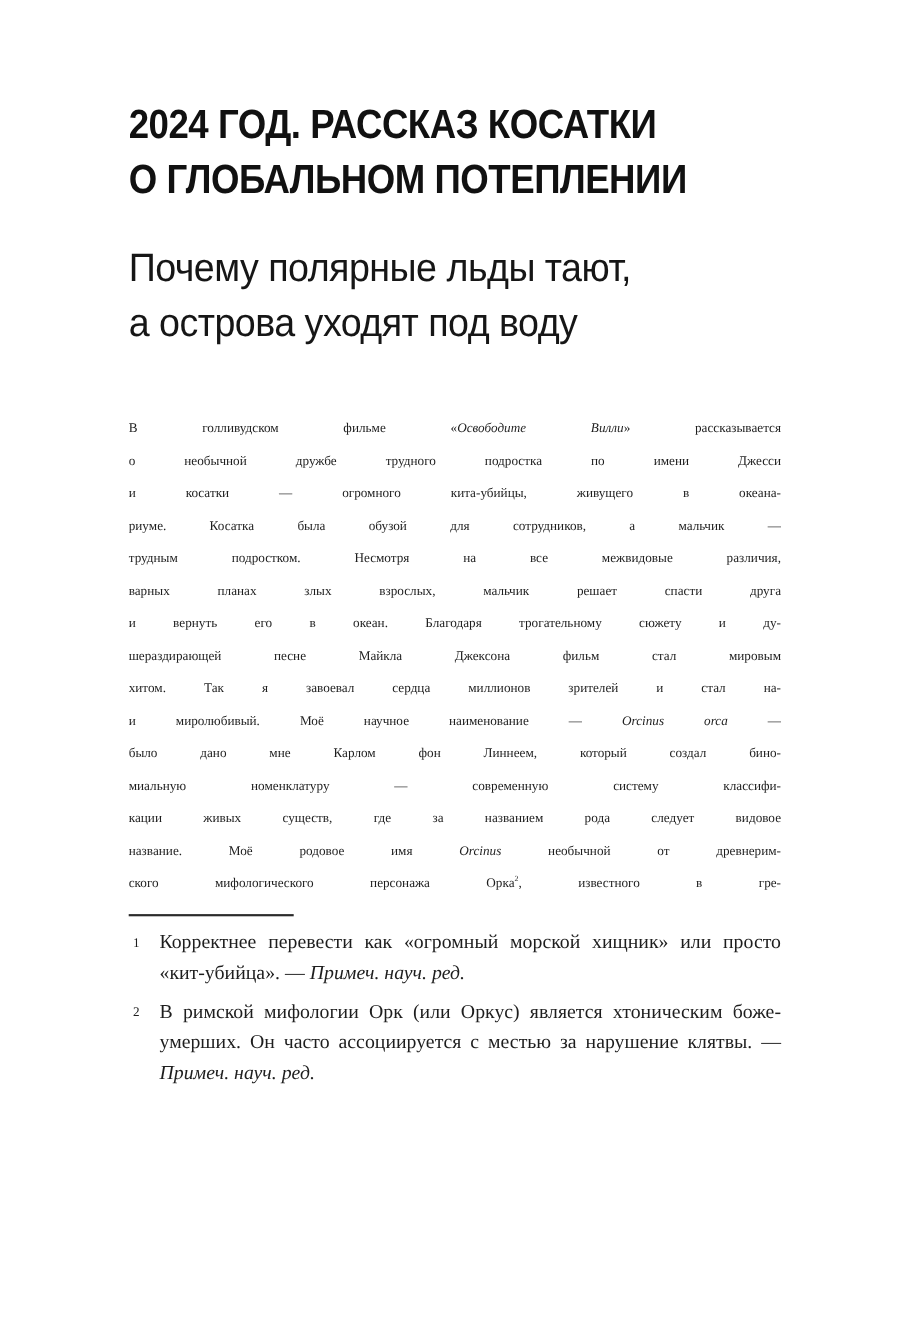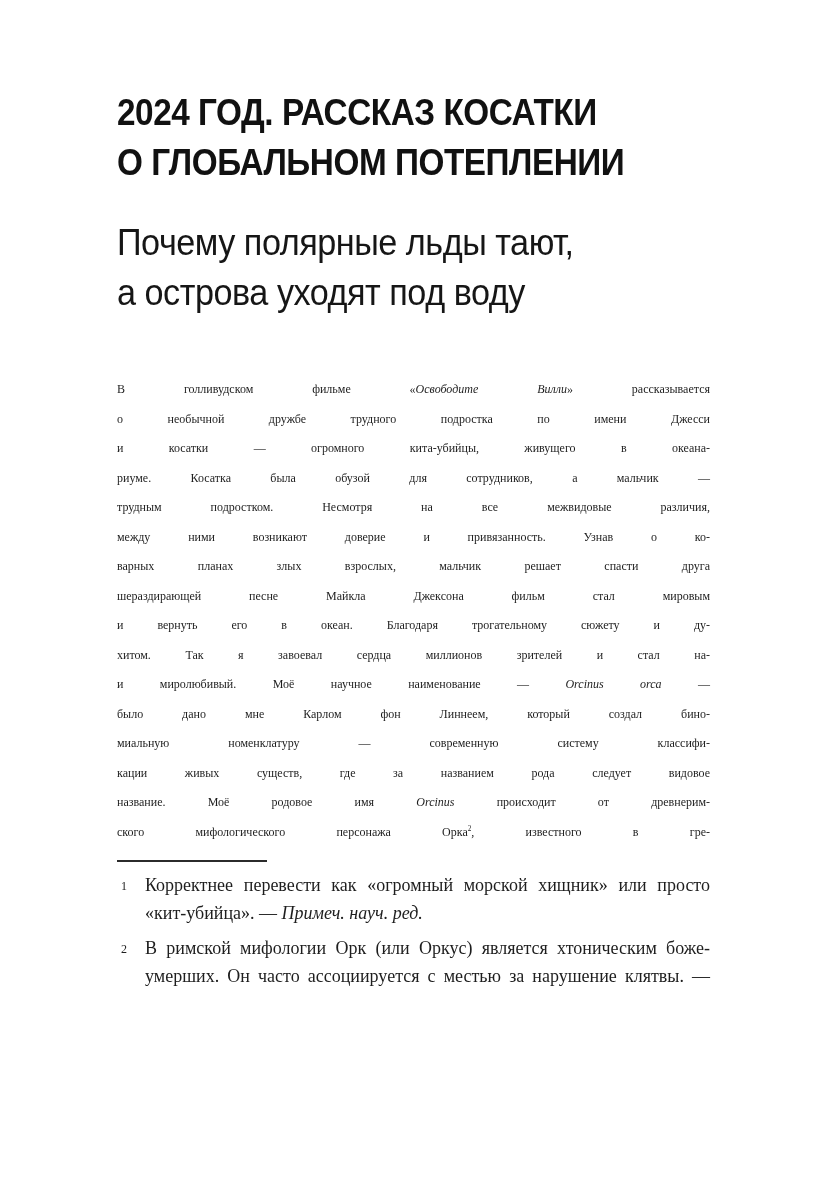--- a/index.html
+++ b/index.html
@@ -78,32 +78,31 @@
     <span class="t-line">а острова уходят под воду</span>
   </h2>
 
   <div class="body-text">
       <div class="para">
         <div class="line just"><span>В голливудском фильме «</span><span class="it">Освободите Вилли</span><span>» рассказывается</span></div>
         <div class="line just"><span>о необычной дружбе трудного подростка по имени Джесси</span></div>
         <div class="line just"><span>и косатки — огромного кита-убийцы, живущего в океана-</span></div>
         <div class="line just"><span>риуме. Косатка была обузой для сотрудников, а мальчик —</span></div>
         <div class="line just"><span>трудным подростком. Несмотря на все межвидовые различия,</span></div>
-        <div class="line just"><span>между ними возникают доверие и привязанность. Узнав о ко-</span></div>
         <div class="line just"><span>варных планах злых взрослых, мальчик решает спасти друга</span></div>
+        <div class="line just"><span>и вернуть его в океан. Благодаря трогательному сюжету и ду-</span></div>
         <div class="line just"><span>шераздирающей песне Майкла Джексона фильм стал мировым</span></div>
-        <div class="line just"><span>и вернуть его в океан. Благодаря трогательному сюжету и ду-</span></div>
         <div class="line just"><span>хитом. Так я завоевал сердца миллионов зрителей и стал на-</span></div>
       </div>
       <div class="para">
         <div class="line just"><span>и миролюбивый. Моё научное наименование — </span><span class="it">Orcinus orca</span><span> —</span></div>
         <div class="line just"><span>было дано мне Карлом фон Линнеем, который создал бино-</span></div>
         <div class="line just"><span>миальную номенклатуру — современную систему классифи-</span></div>
         <div class="line just"><span>кации живых существ, где за названием рода следует видовое</span></div>
-        <div class="line just"><span>название. Моё родовое имя </span><span class="it">Orcinus</span><span> происходит от древнерим-</span></div>
+        <div class="line just"><span>название. Моё родовое имя </span><span class="it">Orcinus</span><span> необычной от древнерим-</span></div>
         <div class="line just"><span>ского мифологического персонажа Орка</span><span class="sup">2</span><span>, известного в гре-</span></div>
       </div>
     </div>
 
   <hr class="footnote-divider">
 
   <div class="footnotes">
       <div class="footnote">
         <span class="fn-marker">1</span>
         <div class="line just"><span>Корректнее перевести как «огромный морской хищник» или просто</span></div>

